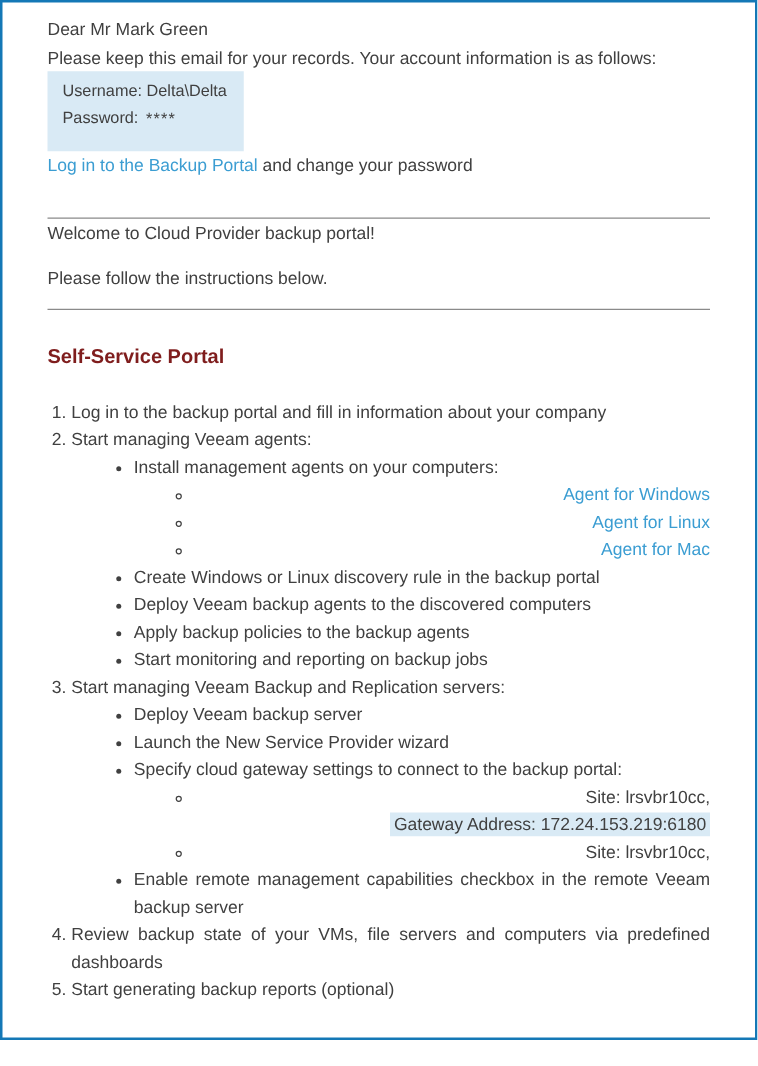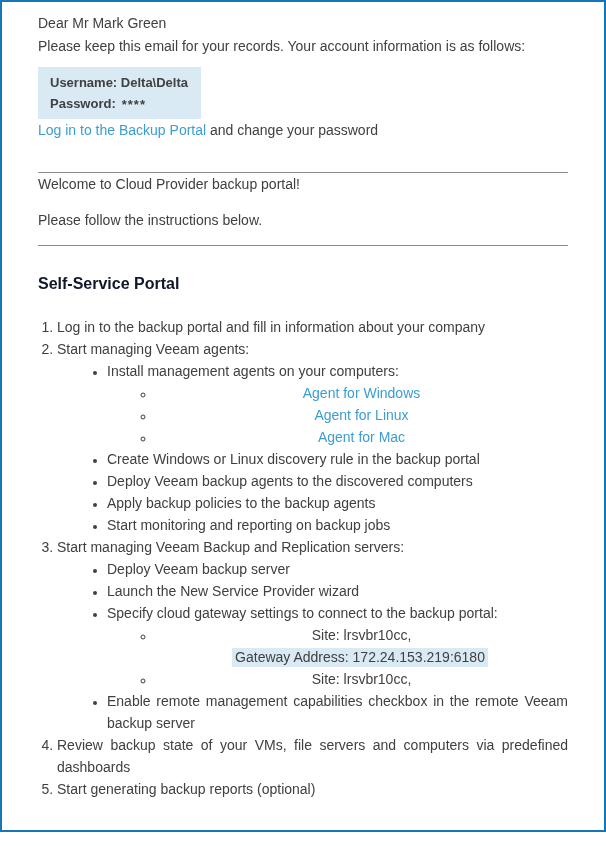--- a/index.html
+++ b/index.html
@@ -20,51 +20,50 @@
     font-size:14px;
     color:var(--text);
     overflow:hidden;
   }
   p{margin:0;line-height:22px;}
   .greeting{margin-top:1px;}
   .intro{margin-top:1px;}
   .credentials-box{
     display:inline-block;
     background:var(--highlight);
-    padding:5px 13px 5px 12px;
-    margin-top:10px;
+    padding:5px 13px 17px 12px;
+    margin-top:0;
     font-size:13px;
     line-height:21px;
     min-width:135px;
-    font-weight:bold;
   }
   .password-stars{margin-left:6px;letter-spacing:1px;position:relative;top:1px;}
   .login-line{}
   a{color:var(--link);text-decoration:none;cursor:pointer;}
   hr{border:none;border-top:1px solid var(--divider);margin:0;}
   .hr1{margin-top:31px;}
   .hr2{margin-top:14px;}
   .welcome{}
   .follow{margin-top:14px;}
   .section-title{
     margin:26px 0 0 0;
     font-size:16px;
     font-weight:bold;
-    color:#0f172a;
+    color:#7f1d1d;
     line-height:24px;
   }
   ol.steps{
     margin:20px 0 0 0;
     padding-left:19px;
     line-height:22px;
     list-style:decimal;
   }
   ol.steps>li{text-align:justify;}
   ul.level2{list-style:disc;margin:0;padding-left:50px;text-align:justify;}
-  ul.level3{list-style:circle;margin:0;padding-left:48px;text-align:center;}
+  ul.level3{list-style:circle;margin:0;padding-left:48px;text-align:right;}
   li::marker{color:var(--text);}
   ul.level2>li::marker{font-size:12px;}
   ul.level3>li::marker{font-size:12px;}
   .highlight{
     background:var(--highlight);
     padding:1px 3px 2px 3px;
     margin-left:-3px;
   }
 </style>
 </head>

